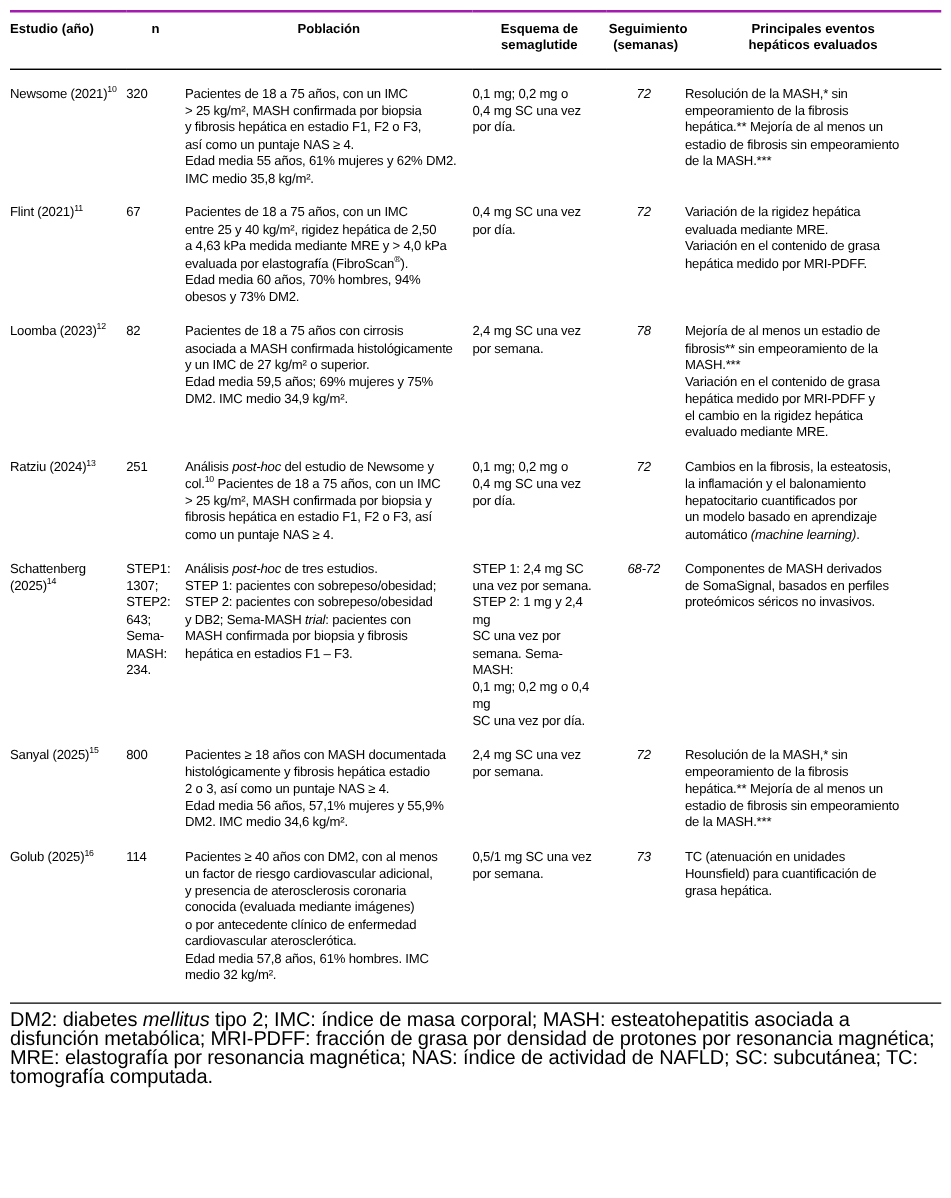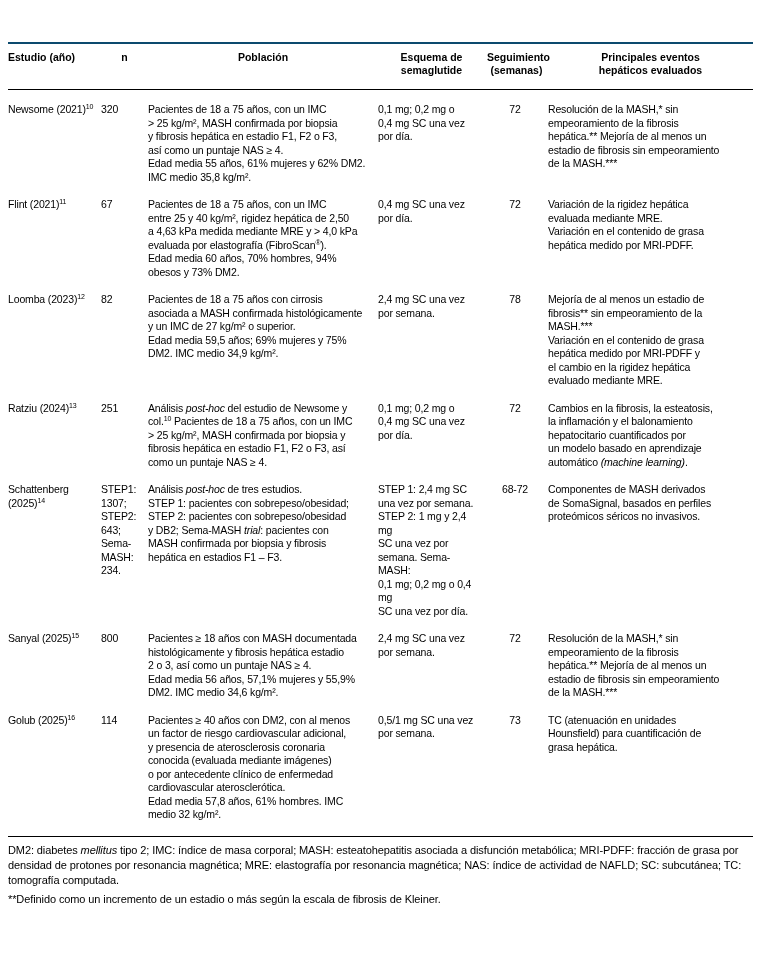--- a/index.html
+++ b/index.html
@@ -11,22 +11,21 @@
   }
   .page{
     width:745px;
     margin:0 auto;
     padding-top:8px;
   }
   table.studies{
     width:100%;
     border-collapse:collapse;
     table-layout:fixed;
-    border-top:2px solid #0c4a6e;
-    margin-top:34px;
+    border-top:2px solid #a21caf;
   }
   thead th{
     font-size:10.5px;
     font-weight:bold;
     line-height:13px;
     text-align:center;
     vertical-align:top;
     padding:7px 2px 12px 2px;
     white-space:pre-line;
     border-bottom:1.2px solid #000;
@@ -35,36 +34,36 @@
   tbody td{
     font-size:10.5px;
     line-height:13.5px;
     letter-spacing:-0.15px;
     vertical-align:top;
     text-align:left;
     padding:0 3px 14px 0;
   }
   tbody tr:first-child td{padding-top:13px;}
   td.cell-n{text-align:left;padding-right:6px;}
-  td.cell-seguimiento{text-align:center;}
+  td.cell-seguimiento{text-align:center;font-style:italic;}
   sup{font-size:7px;line-height:0;vertical-align:super;}
   .col-estudio{width:93px;}
   .col-n{width:47px;}
   .col-poblacion{width:230px;}
   .col-esquema{width:107px;}
   .col-seguimiento{width:63px;}
   .col-eventos{width:205px;}
   .footnotes{
     border-top:1.5px solid #000;
     padding-top:6px;
     padding-bottom:14px;
   }
   .footnotes p{
     margin:0 0 4px 0;
-    font-size:11px;
+    font-size:16px;
     line-height:15px;
     letter-spacing:-0.1px;
     text-align:left;
   }
 </style>
 </head>
 <body>
 
 <div class="page">
   <table class="studies">
@@ -143,15 +142,14 @@
           <td class="cell-n">114</td>
           <td class="cell-poblacion">Pacientes ≥ 40 años con DM2, con al menos<br>un factor de riesgo cardiovascular adicional,<br>y presencia de aterosclerosis coronaria<br>conocida (evaluada mediante imágenes)<br>o por antecedente clínico de enfermedad<br>cardiovascular aterosclerótica.<br>Edad media 57,8 años, 61% hombres. IMC<br>medio 32 kg/m².</td>
           <td class="cell-esquema">0,5/1 mg SC una vez<br>por semana.</td>
           <td class="cell-seguimiento">73</td>
           <td class="cell-eventos">TC (atenuación en unidades<br>Hounsfield) para cuantificación de<br>grasa hepática.</td>
         </tr>
       </tbody>
   </table>
   <div class="footnotes">
       <p>DM2: diabetes <i>mellitus</i> tipo 2; IMC: índice de masa corporal; MASH: esteatohepatitis asociada a disfunción metabólica; MRI-PDFF: fracción de grasa por densidad de protones por resonancia magnética; MRE: elastografía por resonancia magnética; NAS: índice de actividad de NAFLD; SC: subcutánea; TC: tomografía computada.</p>
-      <p>**Definido como un incremento de un estadio o más según la escala de fibrosis de Kleiner.</p>
     </div>
 </div>
 
 </body></html>

